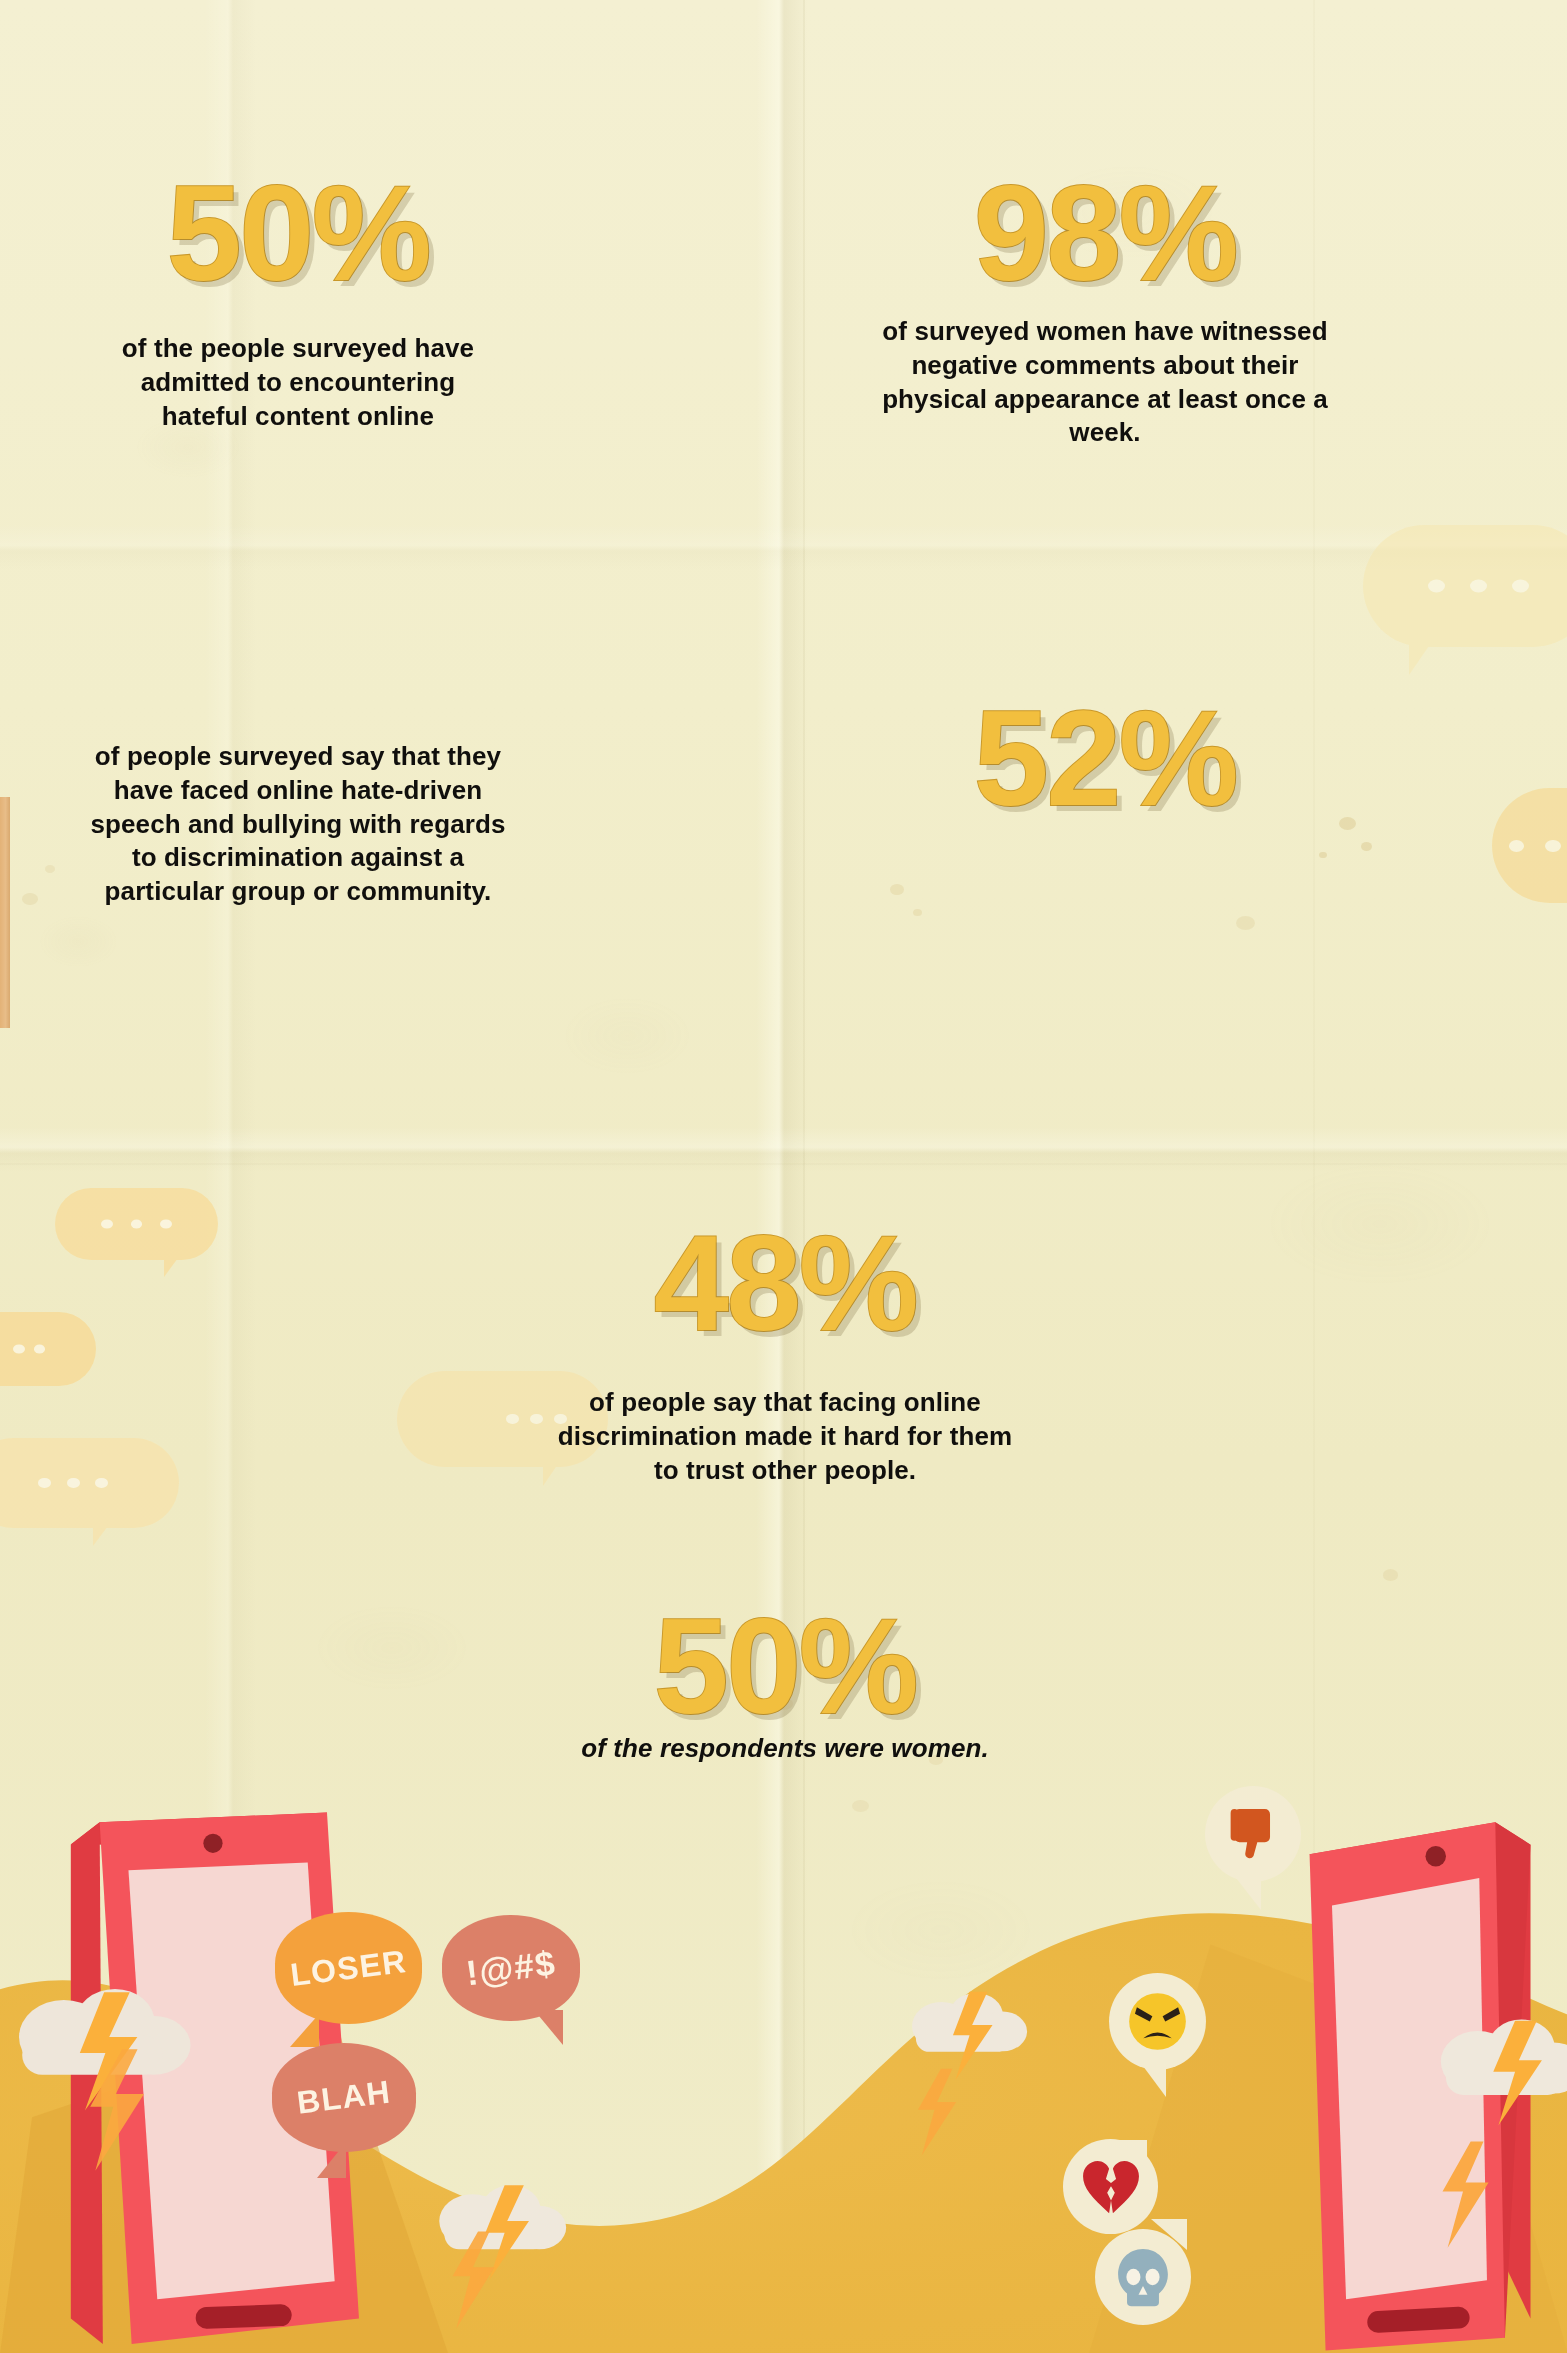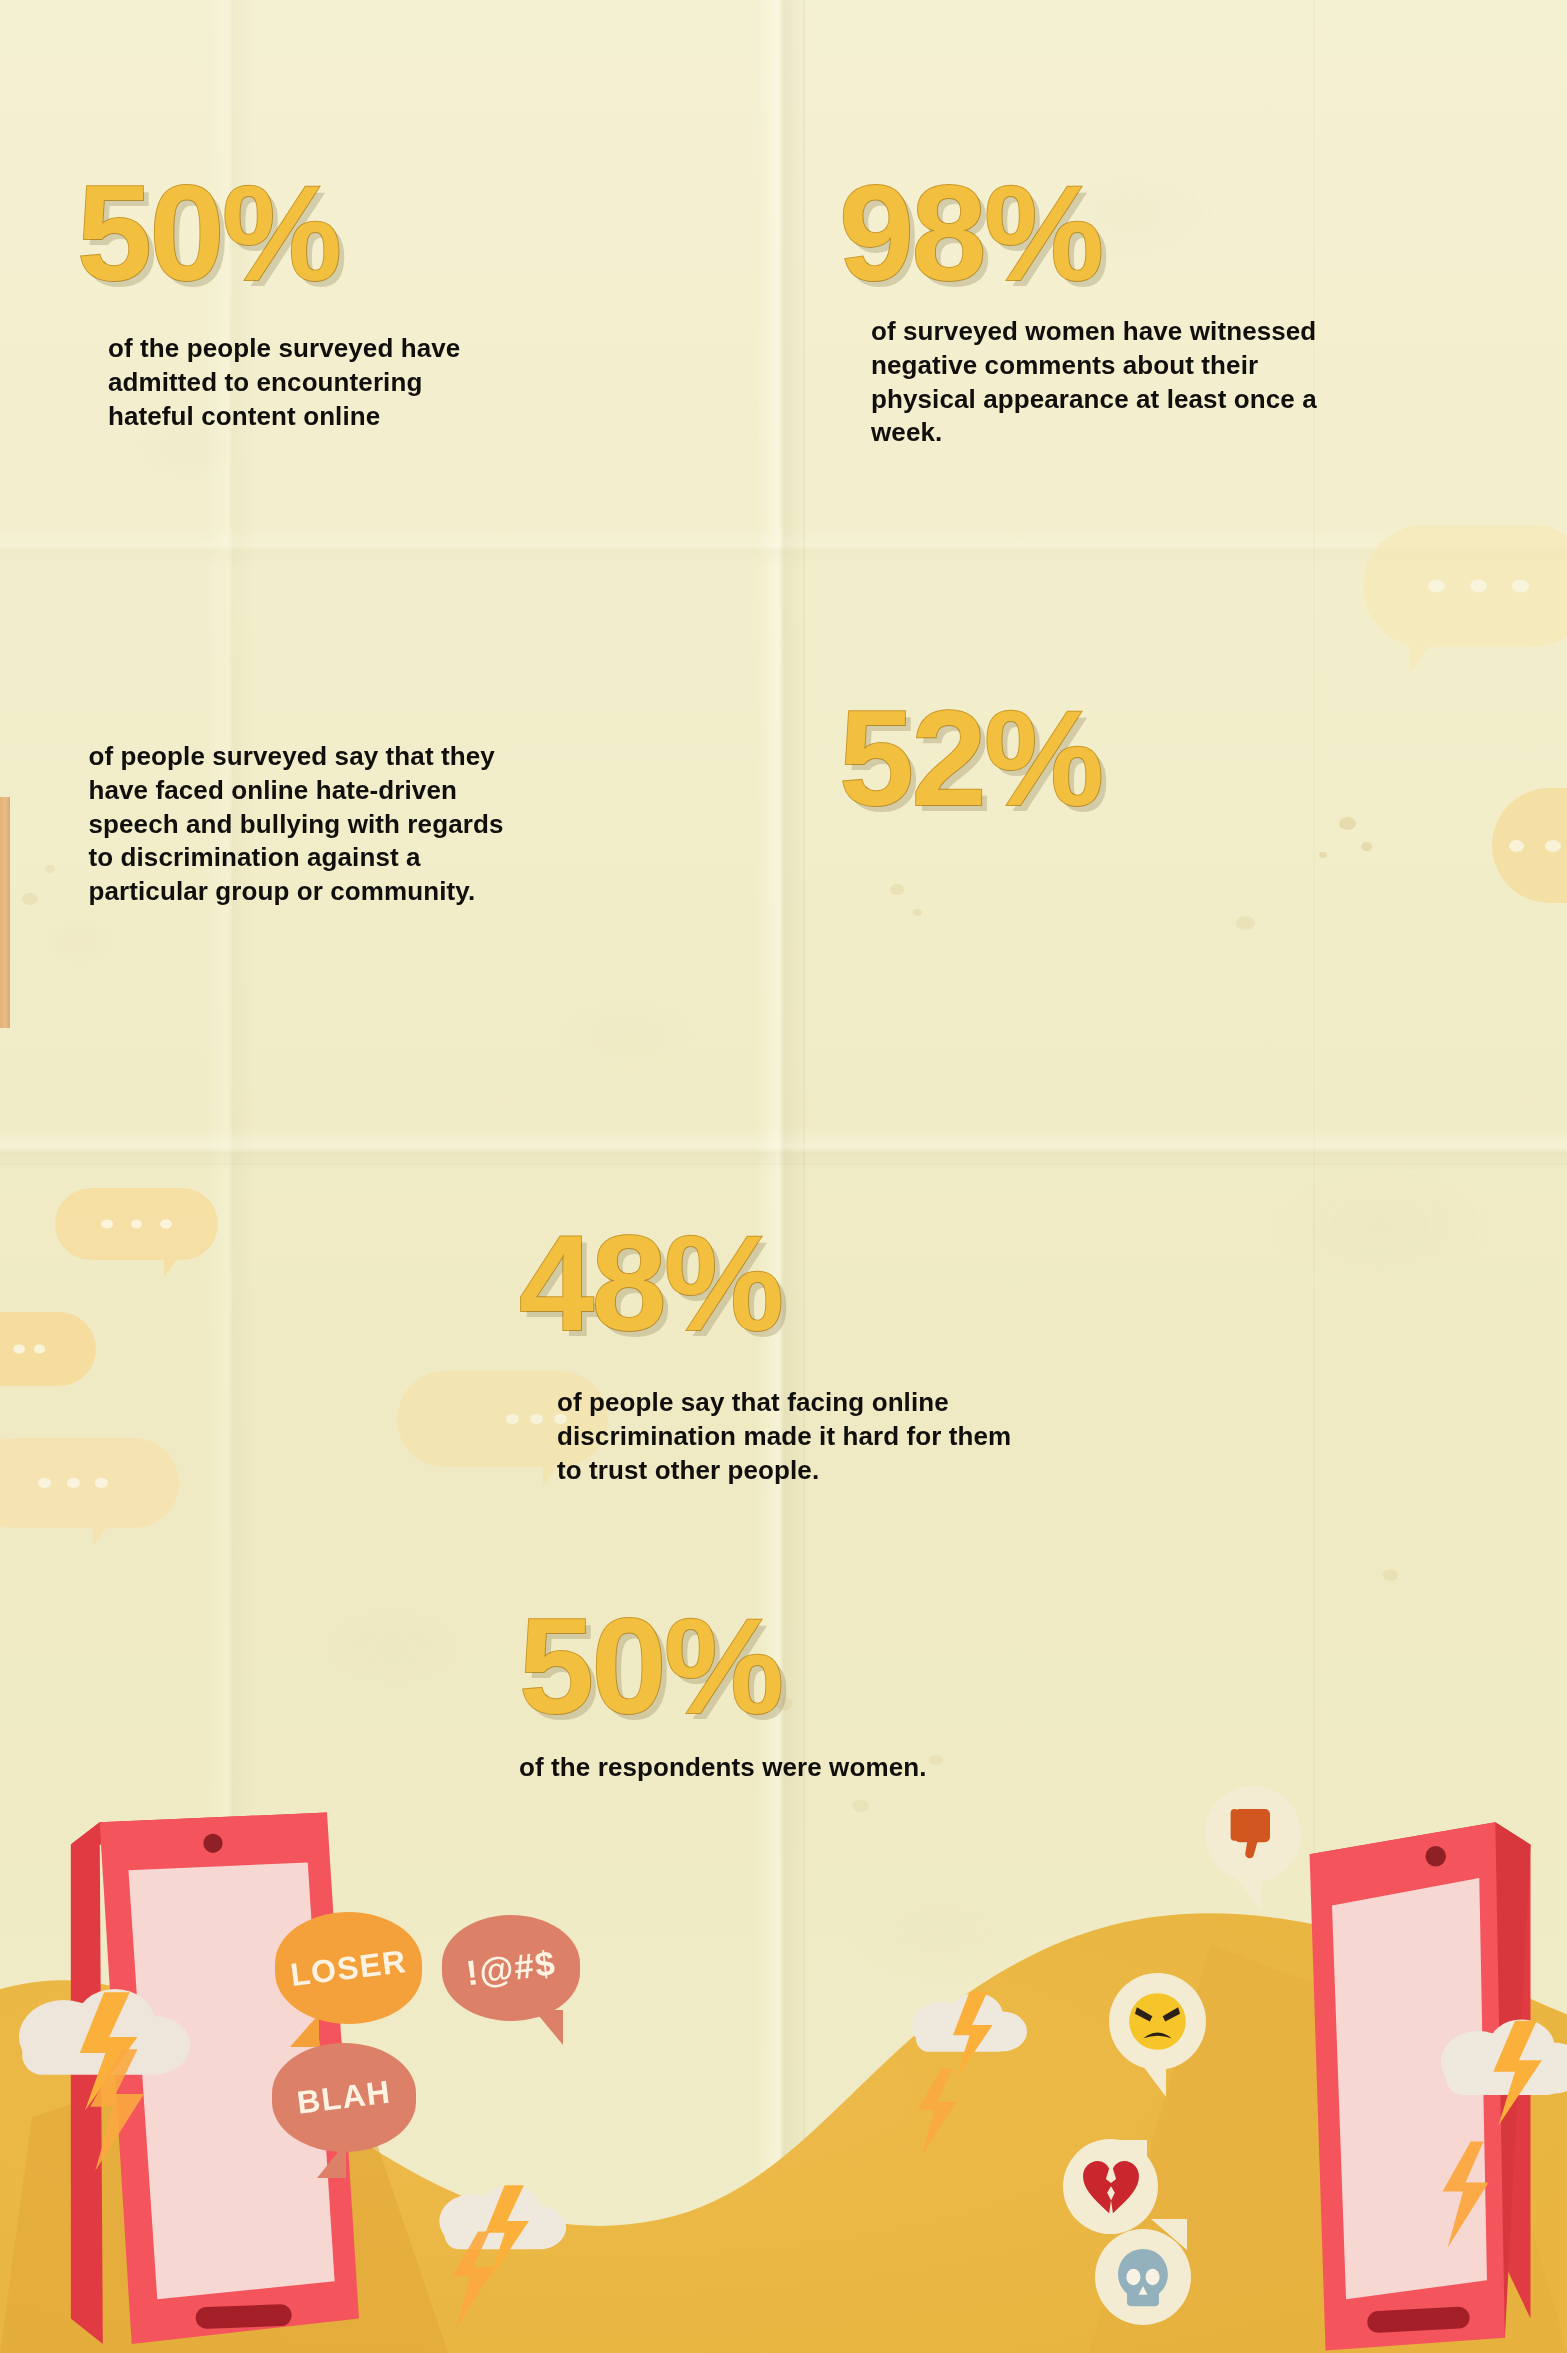--- a/index.html
+++ b/index.html
@@ -52,21 +52,21 @@
   .deco-bubble .dots{
     position:absolute;left:0;right:0;top:50%;transform:translateY(-50%);
     display:flex;justify-content:center;align-items:center;gap:11%;
   }
   .deco-bubble .dots i{display:block;border-radius:50%;background:rgba(255,255,250,.78);}
 
   
   #wave{position:absolute;left:0;bottom:0;width:1568px;height:640px;}
 
   
-  .stat{position:absolute;text-align:left;}
+  .stat{position:absolute;text-align:center;}
   .pct{
     font-family:"Liberation Sans", sans-serif;
     font-weight:bold;font-size:135px;line-height:.95;
     color:#f2bf3e;letter-spacing:-2.6px;
     -webkit-text-stroke:1.9px #c9982a;
     paint-order:stroke fill;
     text-shadow:5.8px 5.8px 0 rgba(120,105,60,.25);
   }
   .desc{
     font-size:26px;line-height:1.30;color:#100f0d;font-weight:bold;
@@ -195,21 +195,21 @@
   <div class="pct">52%</div>
 </div>
 
 <div class="stat" style="left:519px;top:1220px;width:532px;">
   <div class="pct">48%</div>
   <div class="desc" style="margin-top:38px;padding:0 38px;">of people say that facing online discrimination made it hard for them to trust other people.</div>
 </div>
 
 <div class="stat" style="left:519px;top:1588px;width:532px;">
   <div class="pct" style="margin-top:15.4px;">50%</div>
-  <div class="desc" style="margin-top:19px;">of the respondents were women.</div>
+  <div class="desc" style="font-style:italic;">of the respondents were women.</div>
 </div>
 
 <div class="phone-wrap" style="left:26px;top:1806px;width:397px;height:551px;">
   <svg width="397" height="551" viewBox="0 0 620 860">
 
     <polygon points="70,60 115,25 470,10 470,62" fill="#e03b42"></polygon>
     <polygon points="70,60 70,800 120,840 115,25" fill="#e03b42"></polygon>
 
     <polygon points="115,25 470,10 520,800 165,840" fill="#f4545b"></polygon>
 

